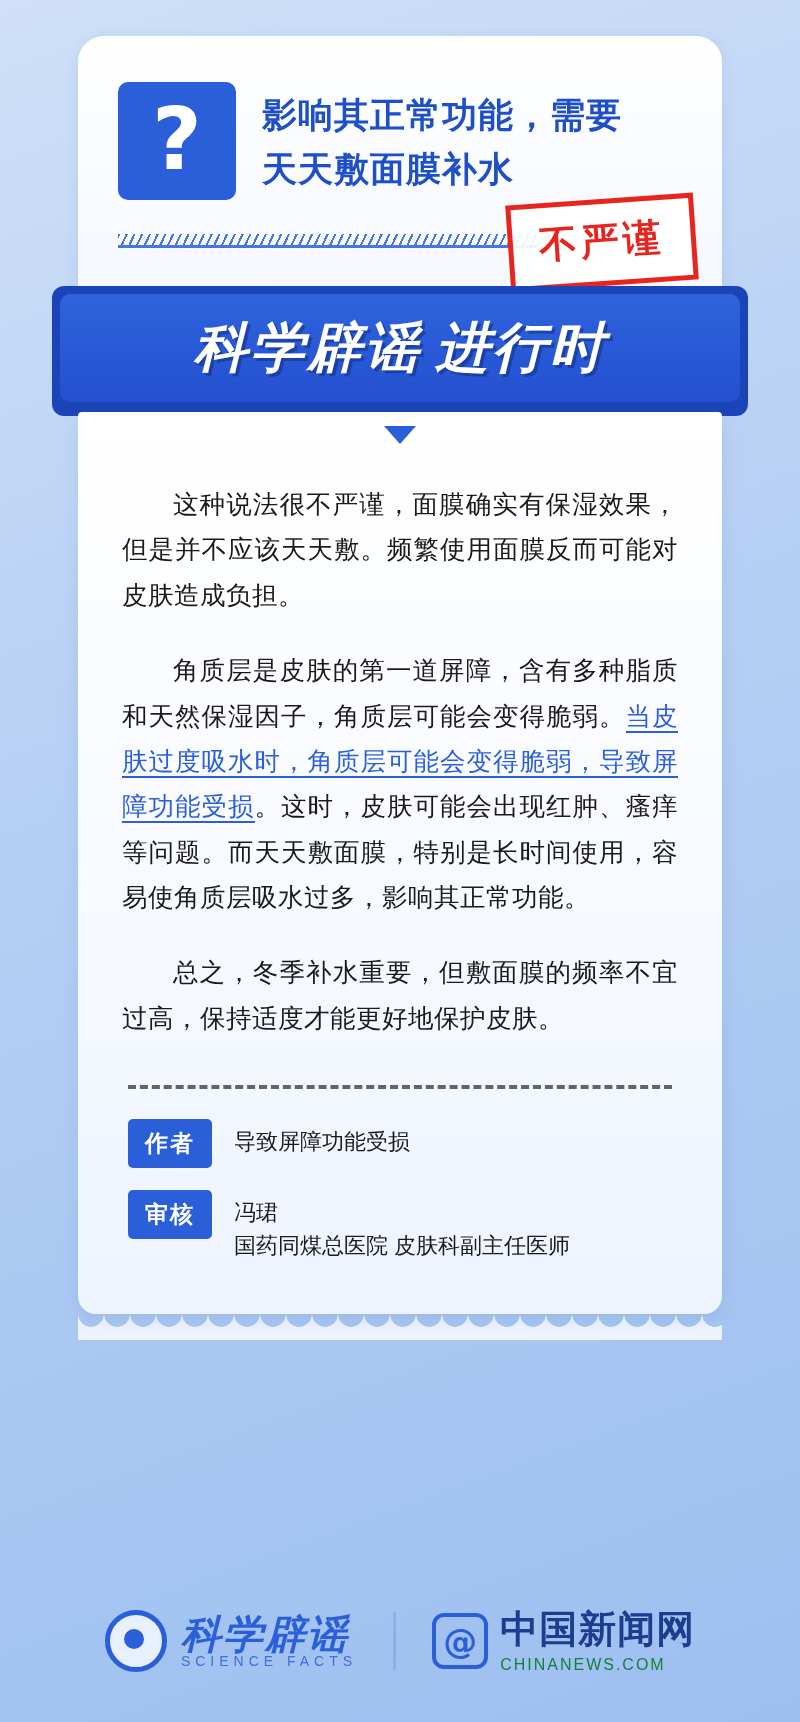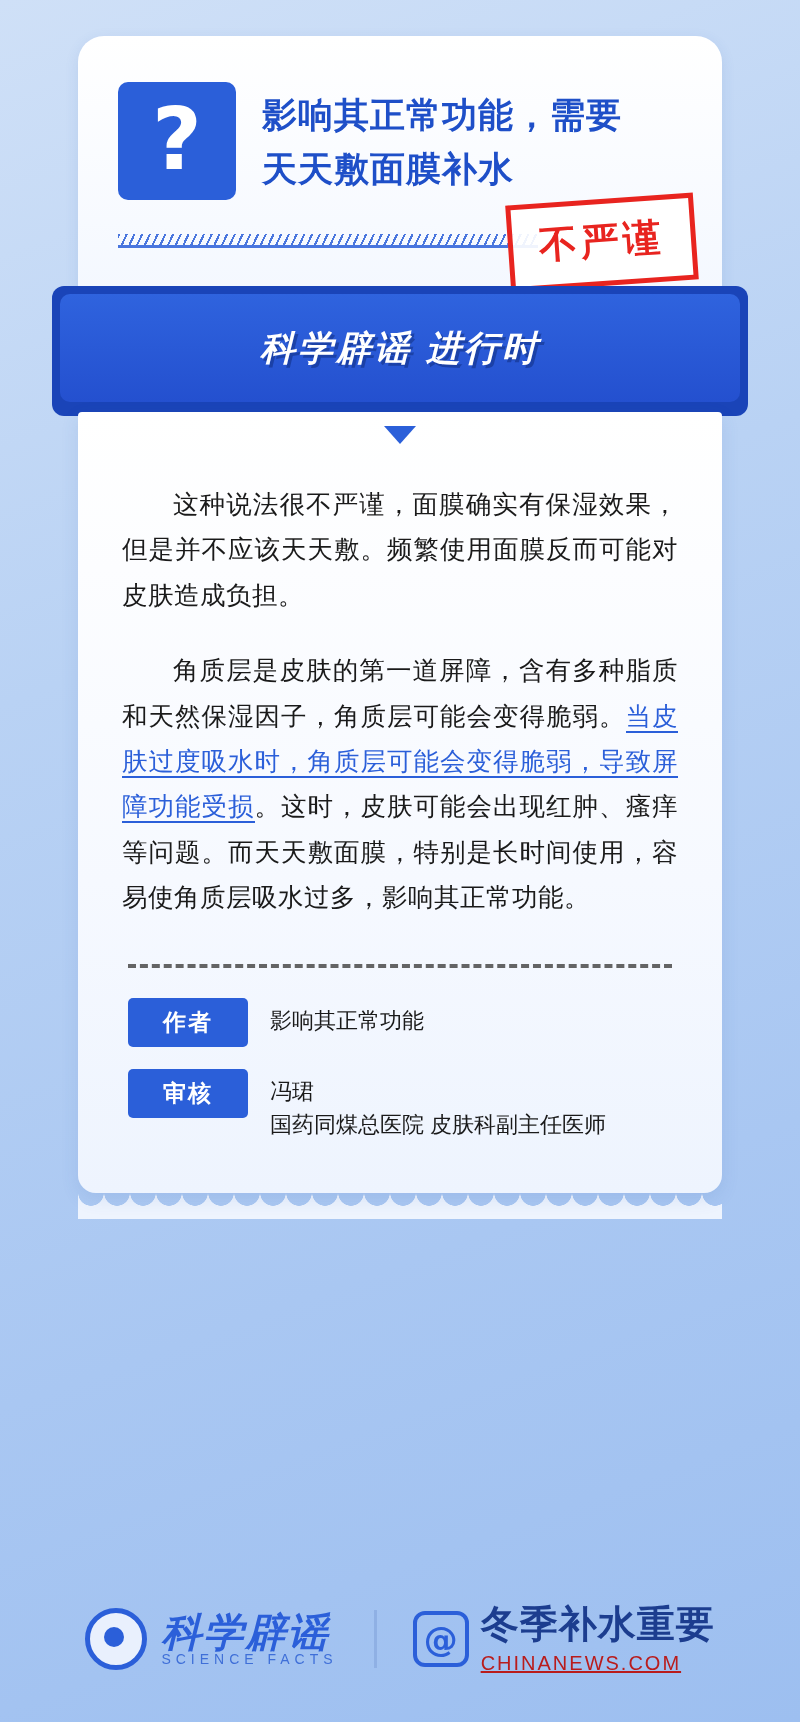--- a/index.html
+++ b/index.html
@@ -100,21 +100,21 @@
     left: 8px; right: 8px; top: 8px;
     height: 108px;
     background: linear-gradient(180deg, #2f63de 0%, #2450cf 100%);
     border-radius: 10px;
     display: flex;
     align-items: center;
     justify-content: center;
   }
   .banner-text {
     color: #fff;
-    font-size: 35px;
+    font-size: 54px;
     font-weight: bold;
     letter-spacing: 3px;
     font-style: italic;
     text-shadow: 3px 3px 0 rgba(12,38,110,.45);
     font-family: "Liberation Sans", sans-serif;
   }
   .banner-text .sp { display: inline-block; width: 14px; }
 
   
   .body-card {
@@ -160,21 +160,21 @@
 
   
   .credit {
     display: flex;
     align-items: flex-start;
     gap: 22px;
     margin: 0 0 22px 6px;
   }
   .credit-tag {
     flex: 0 0 auto;
-    width: 120px;
+    width: 84px;
     background: #2b5fd9;
     color: #fff;
     font-size: 23px;
     font-weight: bold;
     letter-spacing: 2px;
     text-align: center;
     padding: 9px 0;
     border-radius: 5px;
   }
   .credit-val {
@@ -248,25 +248,24 @@
     font-family: "DejaVu Sans", sans-serif;
   }
   .logo-b-text { line-height: 1.1; }
   .logo-b-cn {
     color: #1c3d8f;
     font-size: 38px;
     font-weight: bold;
     letter-spacing: 1px;
   }
   .logo-b-en {
-    color: #b91c1c;
-    font-size: 20px;
+    color: #15803d;
+    font-size: 16px;
     letter-spacing: 2px;
     margin-top: 6px;
-    text-decoration: underline;
   }
 </style>
 </head>
 <body>
 
 <div class="poster">
 
   <div class="qcard">
     <div class="qrow">
       <div class="qmark">
@@ -293,27 +292,30 @@
 
     <p class="para">
       <span>这种说法很不严谨，面膜确实有保湿效果，但是并不应该天天敷。频繁使用面膜反而可能对皮肤造成负担。</span>
     </p>
 
     <p class="para">
       <span>角质层是皮肤的第一道屏障，含有多种脂质和天然保湿因子，角质层可能会变得脆弱。</span><span class="hl">当皮肤过度吸水时，角质层可能会变得脆弱，导致屏障功能受损</span><span>。这时，皮肤可能会出现红肿、瘙痒等问题。而天天敷面膜，特别是长时间使用，容易使角质层吸水过多，影响其正常功能。</span>
     </p>
 
 
+    <p class="para">
+      <span>总之，冬季补水重要，但敷面膜的频率不宜过高，保持适度才能更好地保护皮肤。</span>
+    </p>
 
     <div class="dashed"></div>
 
     <div class="credit">
       <div class="credit-tag">作者</div>
       <div class="credit-val">
-        <div>影响其正常功能</div>
+        <div>导致屏障功能受损</div>
       </div>
     </div>
 
     <div class="credit">
       <div class="credit-tag">审核</div>
       <div class="credit-val">
         <div>冯珺</div>
         <div>国药同煤总医院 皮肤科副主任医师</div>
       </div>
     </div>
@@ -329,17 +331,17 @@
       <div class="logo-a-cn">科学辟谣</div>
       <div class="logo-a-en">SCIENCE FACTS</div>
     </div>
   </div>
 
   <div class="divider-v"></div>
 
   <div class="logo-b">
     <div class="logo-b-mark">@</div>
     <div class="logo-b-text">
-      <div class="logo-b-cn">冬季补水重要</div>
+      <div class="logo-b-cn">中国新闻网</div>
       <div class="logo-b-en">CHINANEWS.COM</div>
     </div>
   </div>
 </div>
 
 </body></html>

